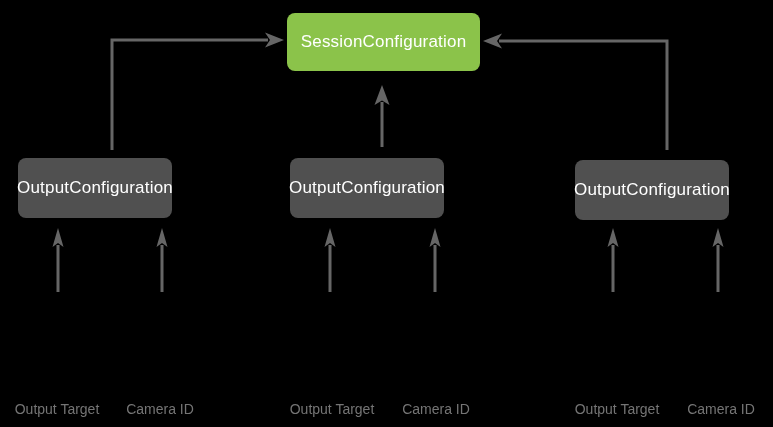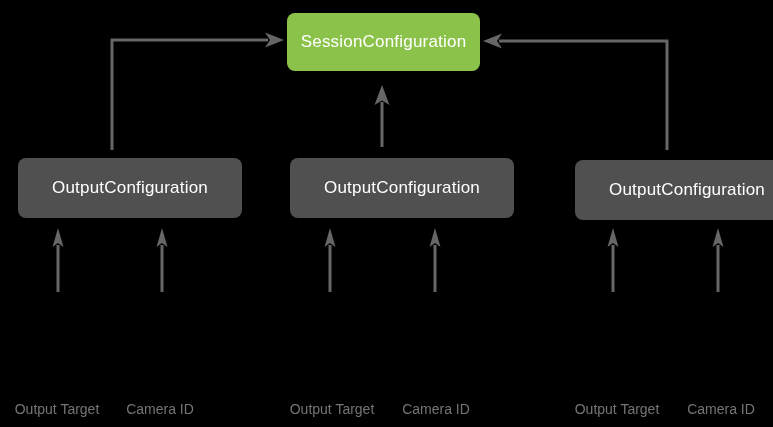--- a/index.html
+++ b/index.html
@@ -44,21 +44,21 @@
     white-space: nowrap;
   }
   .box.session {
     left: 287px;
     top: 13px;
     width: 193px;
     height: 58px;
     background: var(--session-box-fill, #8BC34A);
   }
   .box.output {
-    width: 224px;
+    width: 154px;
     height: 60px;
     background: var(--output-box-fill, #505050);
   }
   .box.output.o1 { left: 18px;  top: 158px; }
   .box.output.o2 { left: 290px; top: 158px; }
   .box.output.o3 { left: 575px; top: 160px; }
   .input-label {
     position: absolute;
     top: 402px;
     transform: translateX(-50%);

